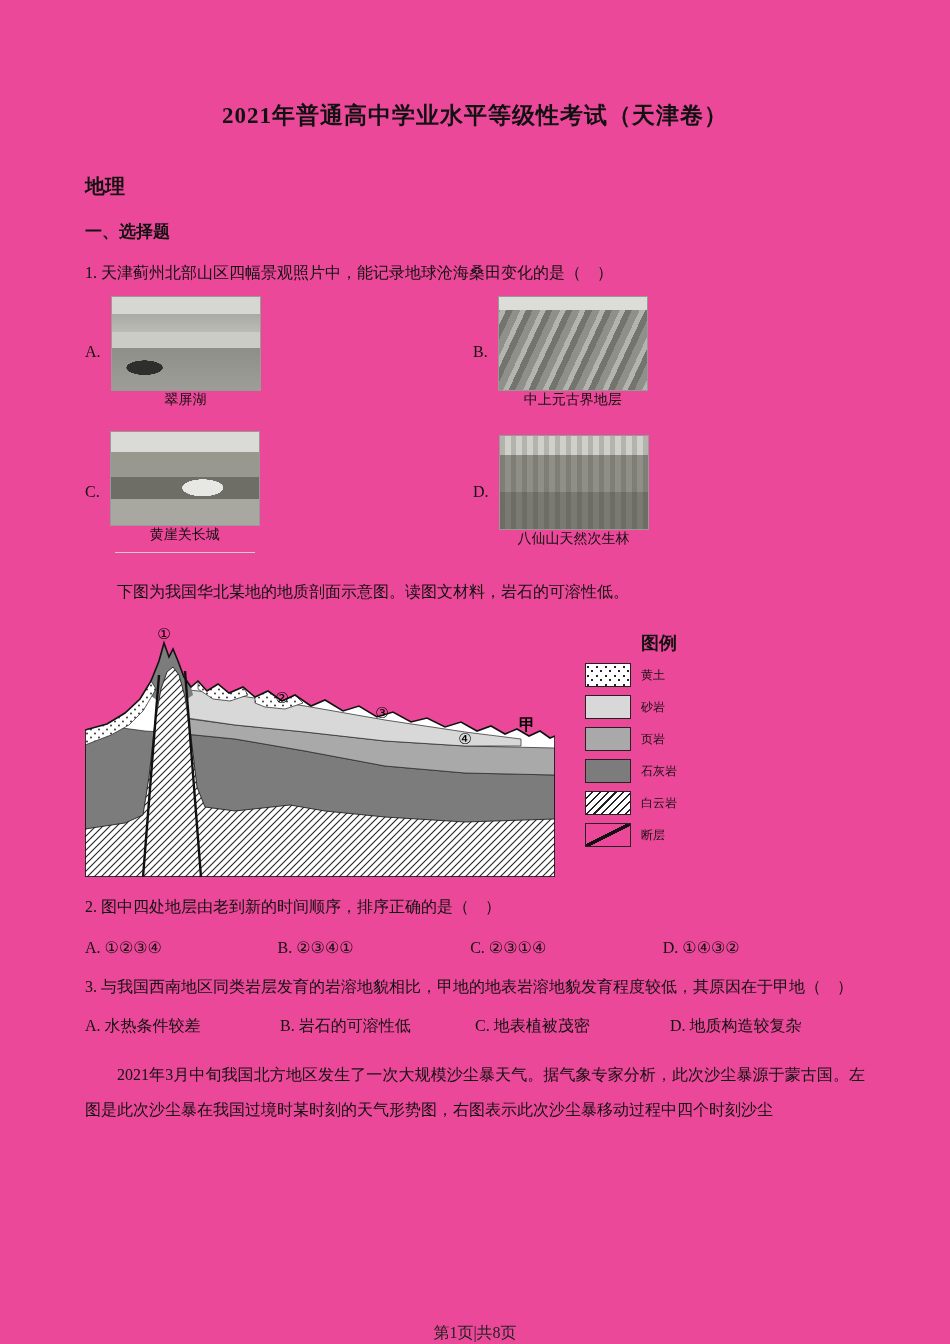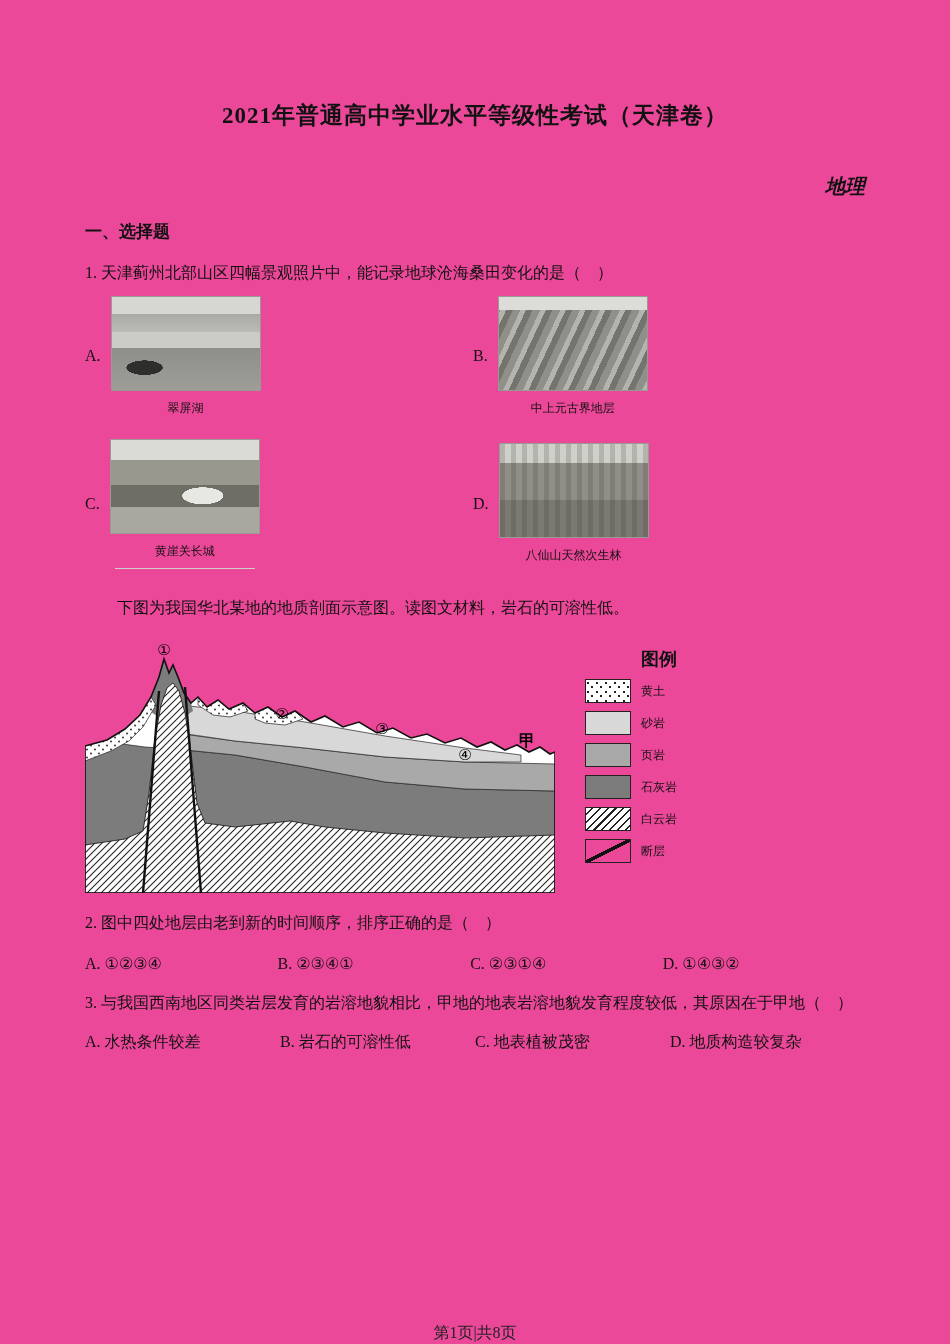--- a/index.html
+++ b/index.html
@@ -3,31 +3,31 @@
 <meta charset="utf-8">
 <style>
   * { box-sizing: border-box; }
   html, body { margin: 0; padding: 0; background: #ffffff; }
   .page {
     width: 950px; height: 1344px; position: relative; background: #ec4899;
     font-family: "Liberation Serif", "DejaVu Serif", serif; color: #111;
     padding: 100px 85px 40px 85px; overflow: hidden;
   }
   .title { font-size: 23px; font-weight: bold; text-align: center; letter-spacing: 1px; }
-  .subject { font-size: 20px; font-weight: bold; text-align: right; margin-top: 42px; font-style: italic; }
+  .subject { font-size: 20px; font-weight: bold; text-align: left; margin-top: 42px; }
   .section-heading { font-size: 17px; font-weight: bold; margin-top: 20px; }
   .q-text { font-size: 16px; line-height: 1.8; margin-top: 16px; white-space: pre-wrap; }
 
   .photo-grid { margin-top: 8px; }
   .photo-row { display: flex; margin-bottom: 22px; }
   .photo-cell { width: 388px; display: flex; align-items: center; }
   .opt-letter { font-size: 16px; margin-right: 10px; }
   figure { margin: 0; text-align: center; }
   .photo { width: 150px; height: 95px; border: 1px solid #9a9a95; }
-  .caption { font-size: 12px; margin-top: 9px; }
+  .caption { font-size: 14px; margin-top: 0; }
   .thin-rule { width: 140px; border-top: 1px solid #cfcfcf; margin: 8px auto 0 auto; }
 
   .photo-a { background:
     radial-gradient(ellipse 30px 12px at 22% 76%, #2e2e2c 0 60%, transparent 61%),
     linear-gradient(180deg, #d6d6d2 0%, #d6d6d2 18%, #aaaaa4 18%, #bcbcb6 38%, #ccccc6 38%, #ccccc6 55%, #8f8f89 55%, #9e9e98 100%); }
   .photo-b { background:
     linear-gradient(180deg, #dcdcd8 0 14%, rgba(220,220,216,0) 14%),
     repeating-linear-gradient(115deg, #90908a 0 7px, #b4b4ae 7px 12px, #74746e 12px 18px); }
   .photo-c { background:
     radial-gradient(ellipse 34px 14px at 62% 60%, #e7e7e3 0 60%, transparent 61%),
@@ -195,15 +195,16 @@
   </div>
 
   <div class="q-text">3. 与我国西南地区同类岩层发育的岩溶地貌相比，甲地的地表岩溶地貌发育程度较低，其原因在于甲地（    ）</div>
   <div class="options-2">
     <span>A. 水热条件较差</span>
     <span>B. 岩石的可溶性低</span>
     <span>C. 地表植被茂密</span>
     <span>D. 地质构造较复杂</span>
   </div>
 
+  <div class="material material2">2021年3月中旬我国北方地区发生了一次大规模沙尘暴天气。据气象专家分析，此次沙尘暴源于蒙古国。左图是此次沙尘暴在我国过境时某时刻的天气形势图，右图表示此次沙尘暴移动过程中四个时刻沙尘</div>
 
   <div class="footer">第1页|共8页</div>
 </div>
 
 </body></html>

